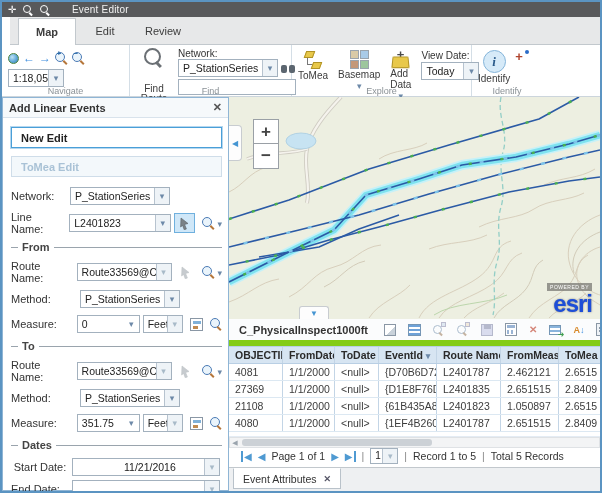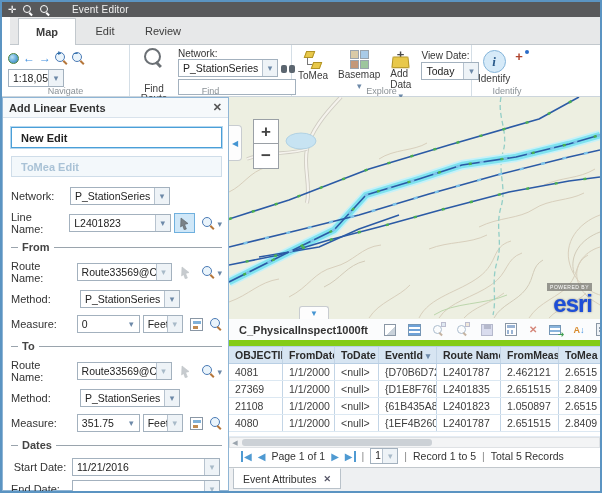--- a/index.html
+++ b/index.html
@@ -378,21 +378,21 @@
         </span>
         <span class="iconbox">
             <span class="grid-ic"></span>
           </span>
         <span class="mag"></span>
       </div>
 
       <div class="legend">Dates</div>
       <div class="frow" style="margin-bottom:4px;">
         <span class="flabel" style="width:58px;text-align:center;">Start Date:</span>
-        <span class="combo" style="width:148px;">
+        <span class="combo" style="width:148px;padding-left:47px;">
           <span class="combo-val">11/21/2016</span>
           <span class="combo-btn caret dis"></span>
         </span>
       </div>
       <div class="frow" style="margin-bottom:8px;">
         <span class="flabel" style="width:58px;">End Date:</span>
         <span class="combo" style="width:148px;">
           <span class="combo-val"></span>
           <span class="combo-btn caret dis"></span>
         </span>

